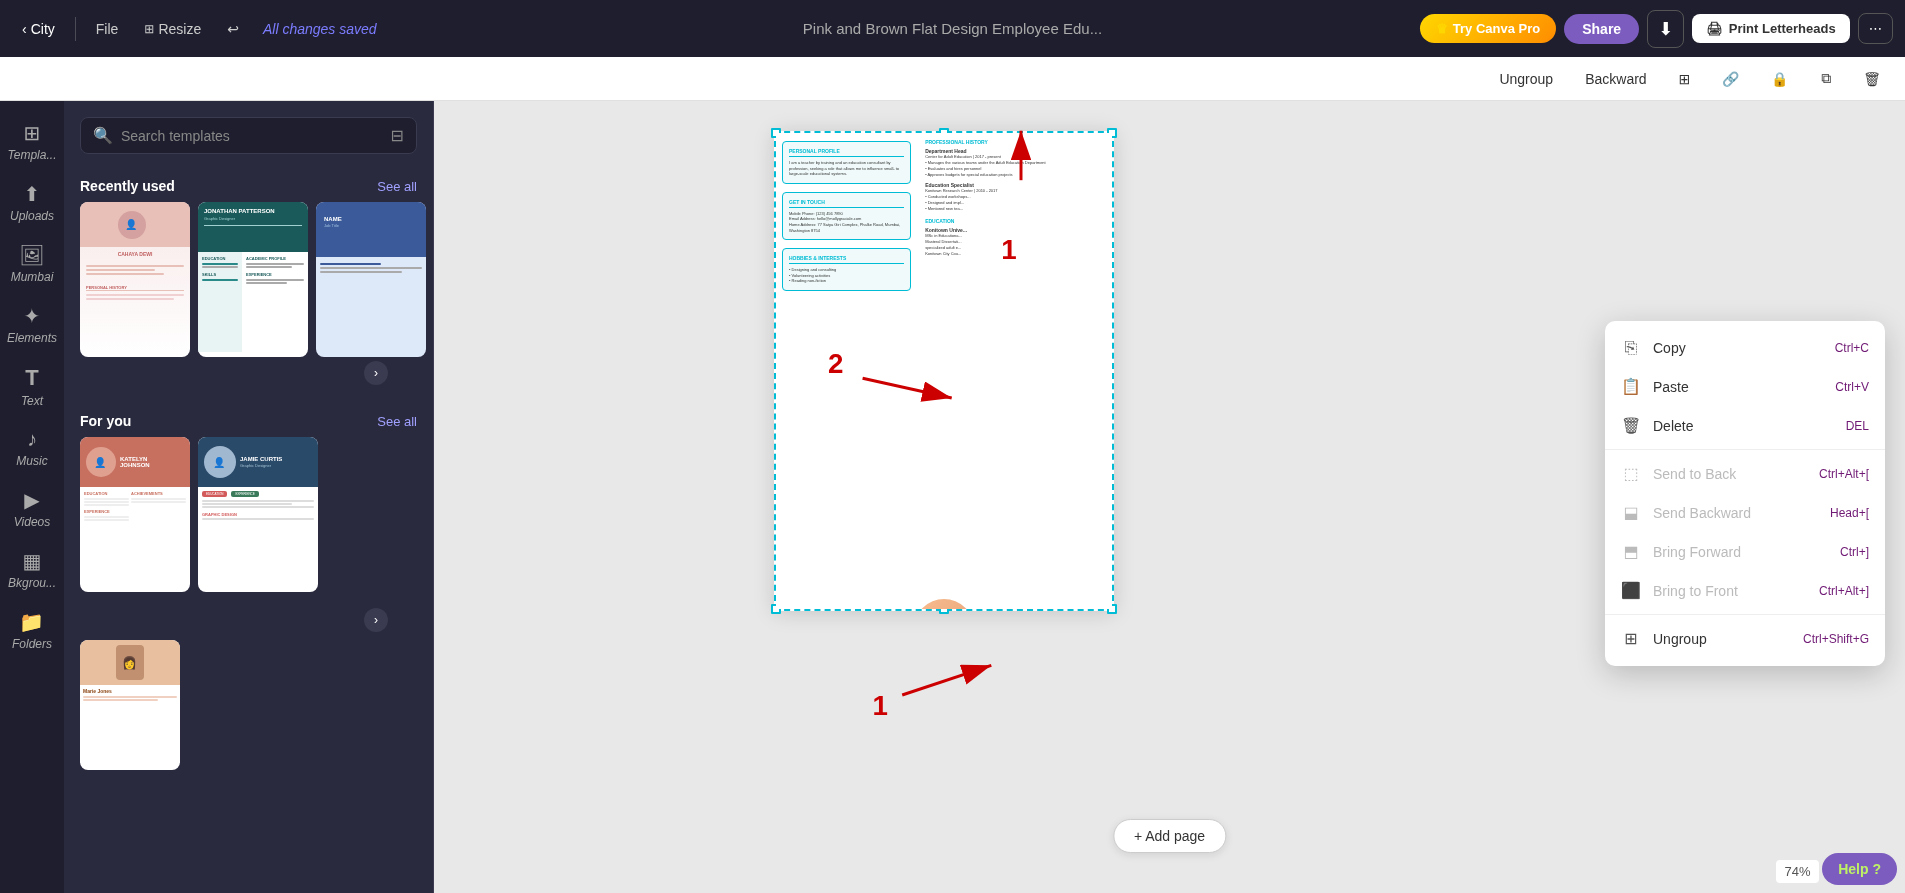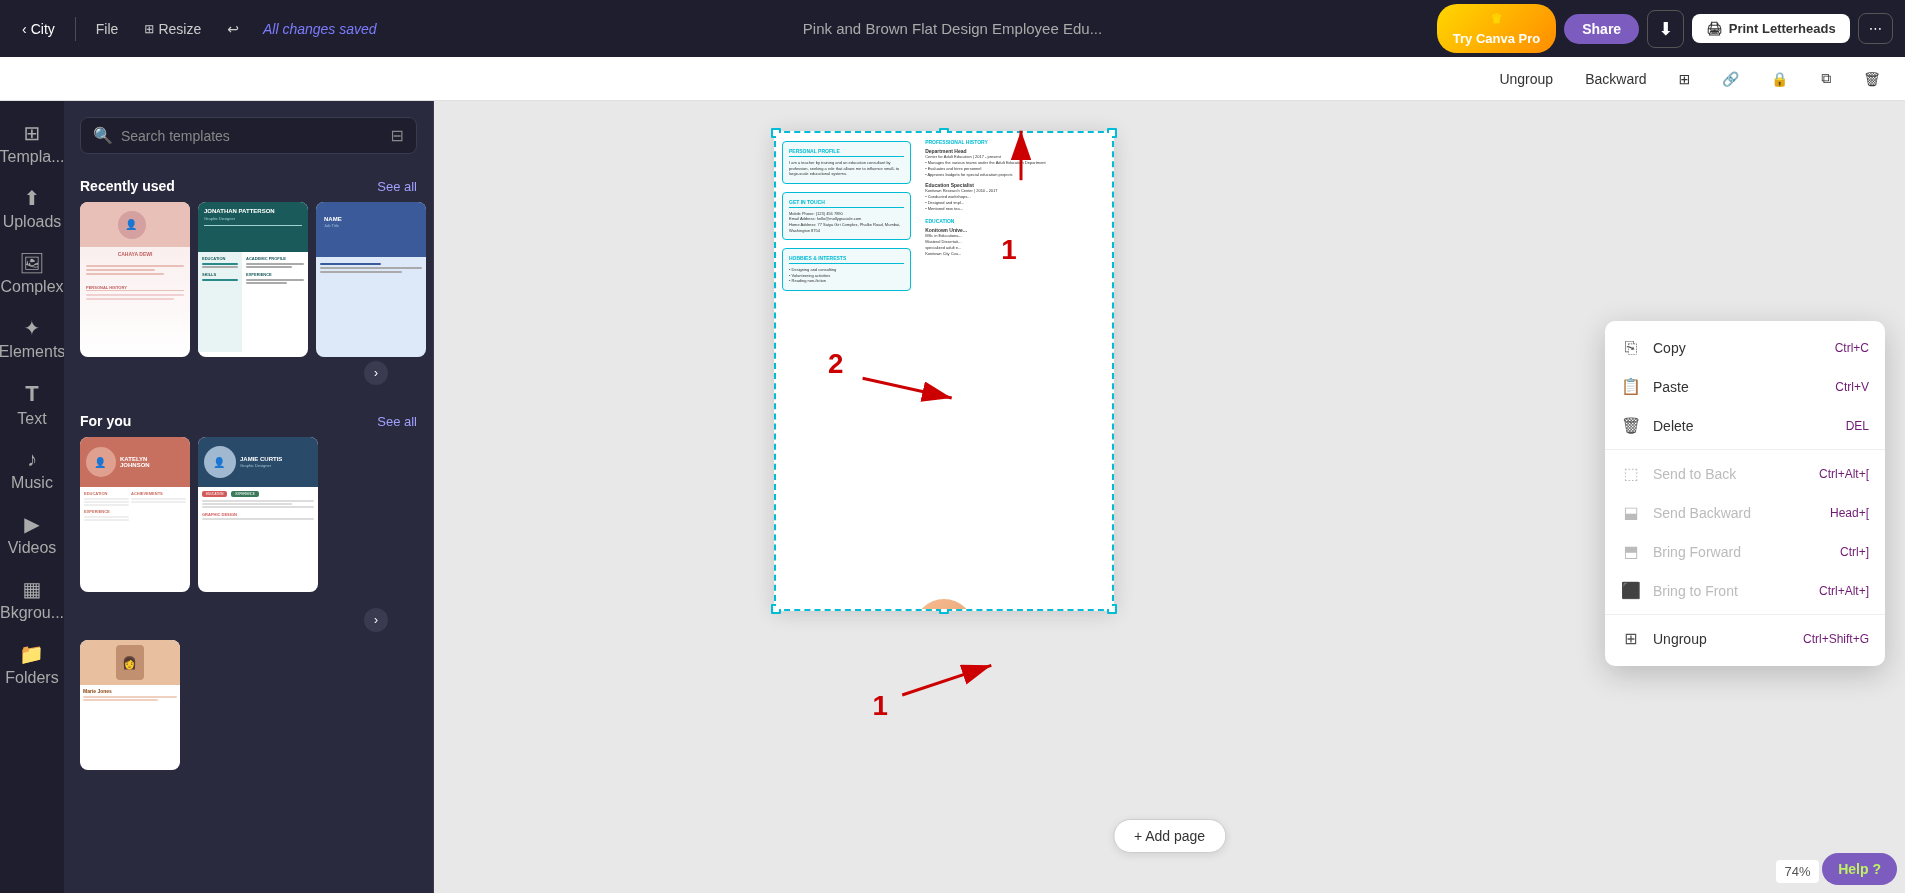--- a/index.html
+++ b/index.html
@@ -19,21 +19,21 @@
     .topbar-divider { width: 1px; height: 24px; background: rgba(255,255,255,0.2); margin: 0 4px; }
     .topbar-title {
       flex: 1; text-align: center; color: #aaa; font-size: 15px;
       position: absolute; left: 50%; transform: translateX(-50%);
     }
     .topbar-saved { color: #7c7cff; font-style: italic; font-size: 14px; margin-left: 8px; }
     .topbar-right { display: flex; align-items: center; gap: 8px; margin-left: auto; }
     .btn-canva-pro {
       background: linear-gradient(135deg, #ffd700, #ff8c00);
       border: none; color: #fff; font-size: 13px; font-weight: 600;
-      padding: 7px 16px; border-radius: 20px; cursor: pointer; display: flex; align-items: center; gap: 5px; flex-direction: column;
+      padding: 7px 16px; border-radius: 20px; cursor: pointer; display: flex; align-items: center; gap: 5px;
     }
     .btn-share {
       background: #7c5cbf; border: none; color: #fff;
       font-size: 14px; font-weight: 600; padding: 7px 18px;
       border-radius: 20px; cursor: pointer;
     }
     .btn-download {
       background: none; border: 1px solid #555; color: #fff;
       padding: 7px 10px; border-radius: 8px; cursor: pointer; font-size: 18px;
     }
@@ -68,21 +68,21 @@
     .left-sidebar {
       width: 64px; background: #1e1e2e; display: flex; flex-direction: column;
       align-items: center; padding: 12px 0; gap: 4px; flex-shrink: 0;
     }
     .sidebar-item {
       display: flex; flex-direction: column; align-items: center;
       color: #aaa; cursor: pointer; padding: 8px 6px; border-radius: 8px;
       width: 56px; gap: 3px;
     }
     .sidebar-item .icon { font-size: 20px; }
-    .sidebar-item .label { font-size: 16px; text-align: center; }
+    .sidebar-item .label { font-size: 12px; text-align: center; font-style: italic; }
 
     
     .templates-panel {
       width: 370px; background: #2a2a3e; overflow-y: auto;
       border-right: 1px solid #3a3a50; flex-shrink: 0;
     }
     .templates-search {
       padding: 16px; position: sticky; top: 0; background: #2a2a3e; z-index: 10;
     }
     .search-box {
@@ -305,21 +305,21 @@
     <div class="sidebar-item">
       <span class="icon">⊞</span>
       <span class="label">Templa...</span>
     </div>
     <div class="sidebar-item">
       <span class="icon">⬆</span>
       <span class="label">Uploads</span>
     </div>
     <div class="sidebar-item">
       <span class="icon">🖼</span>
-      <span class="label">Complex</span>
+      <span class="label">Mumbai</span>
     </div>
     <div class="sidebar-item">
       <span class="icon">✦</span>
       <span class="label">Elements</span>
     </div>
     <div class="sidebar-item">
       <span class="icon" style="font-size:22px; font-weight:bold;">T</span>
       <span class="label">Text</span>
     </div>
     <div class="sidebar-item">

